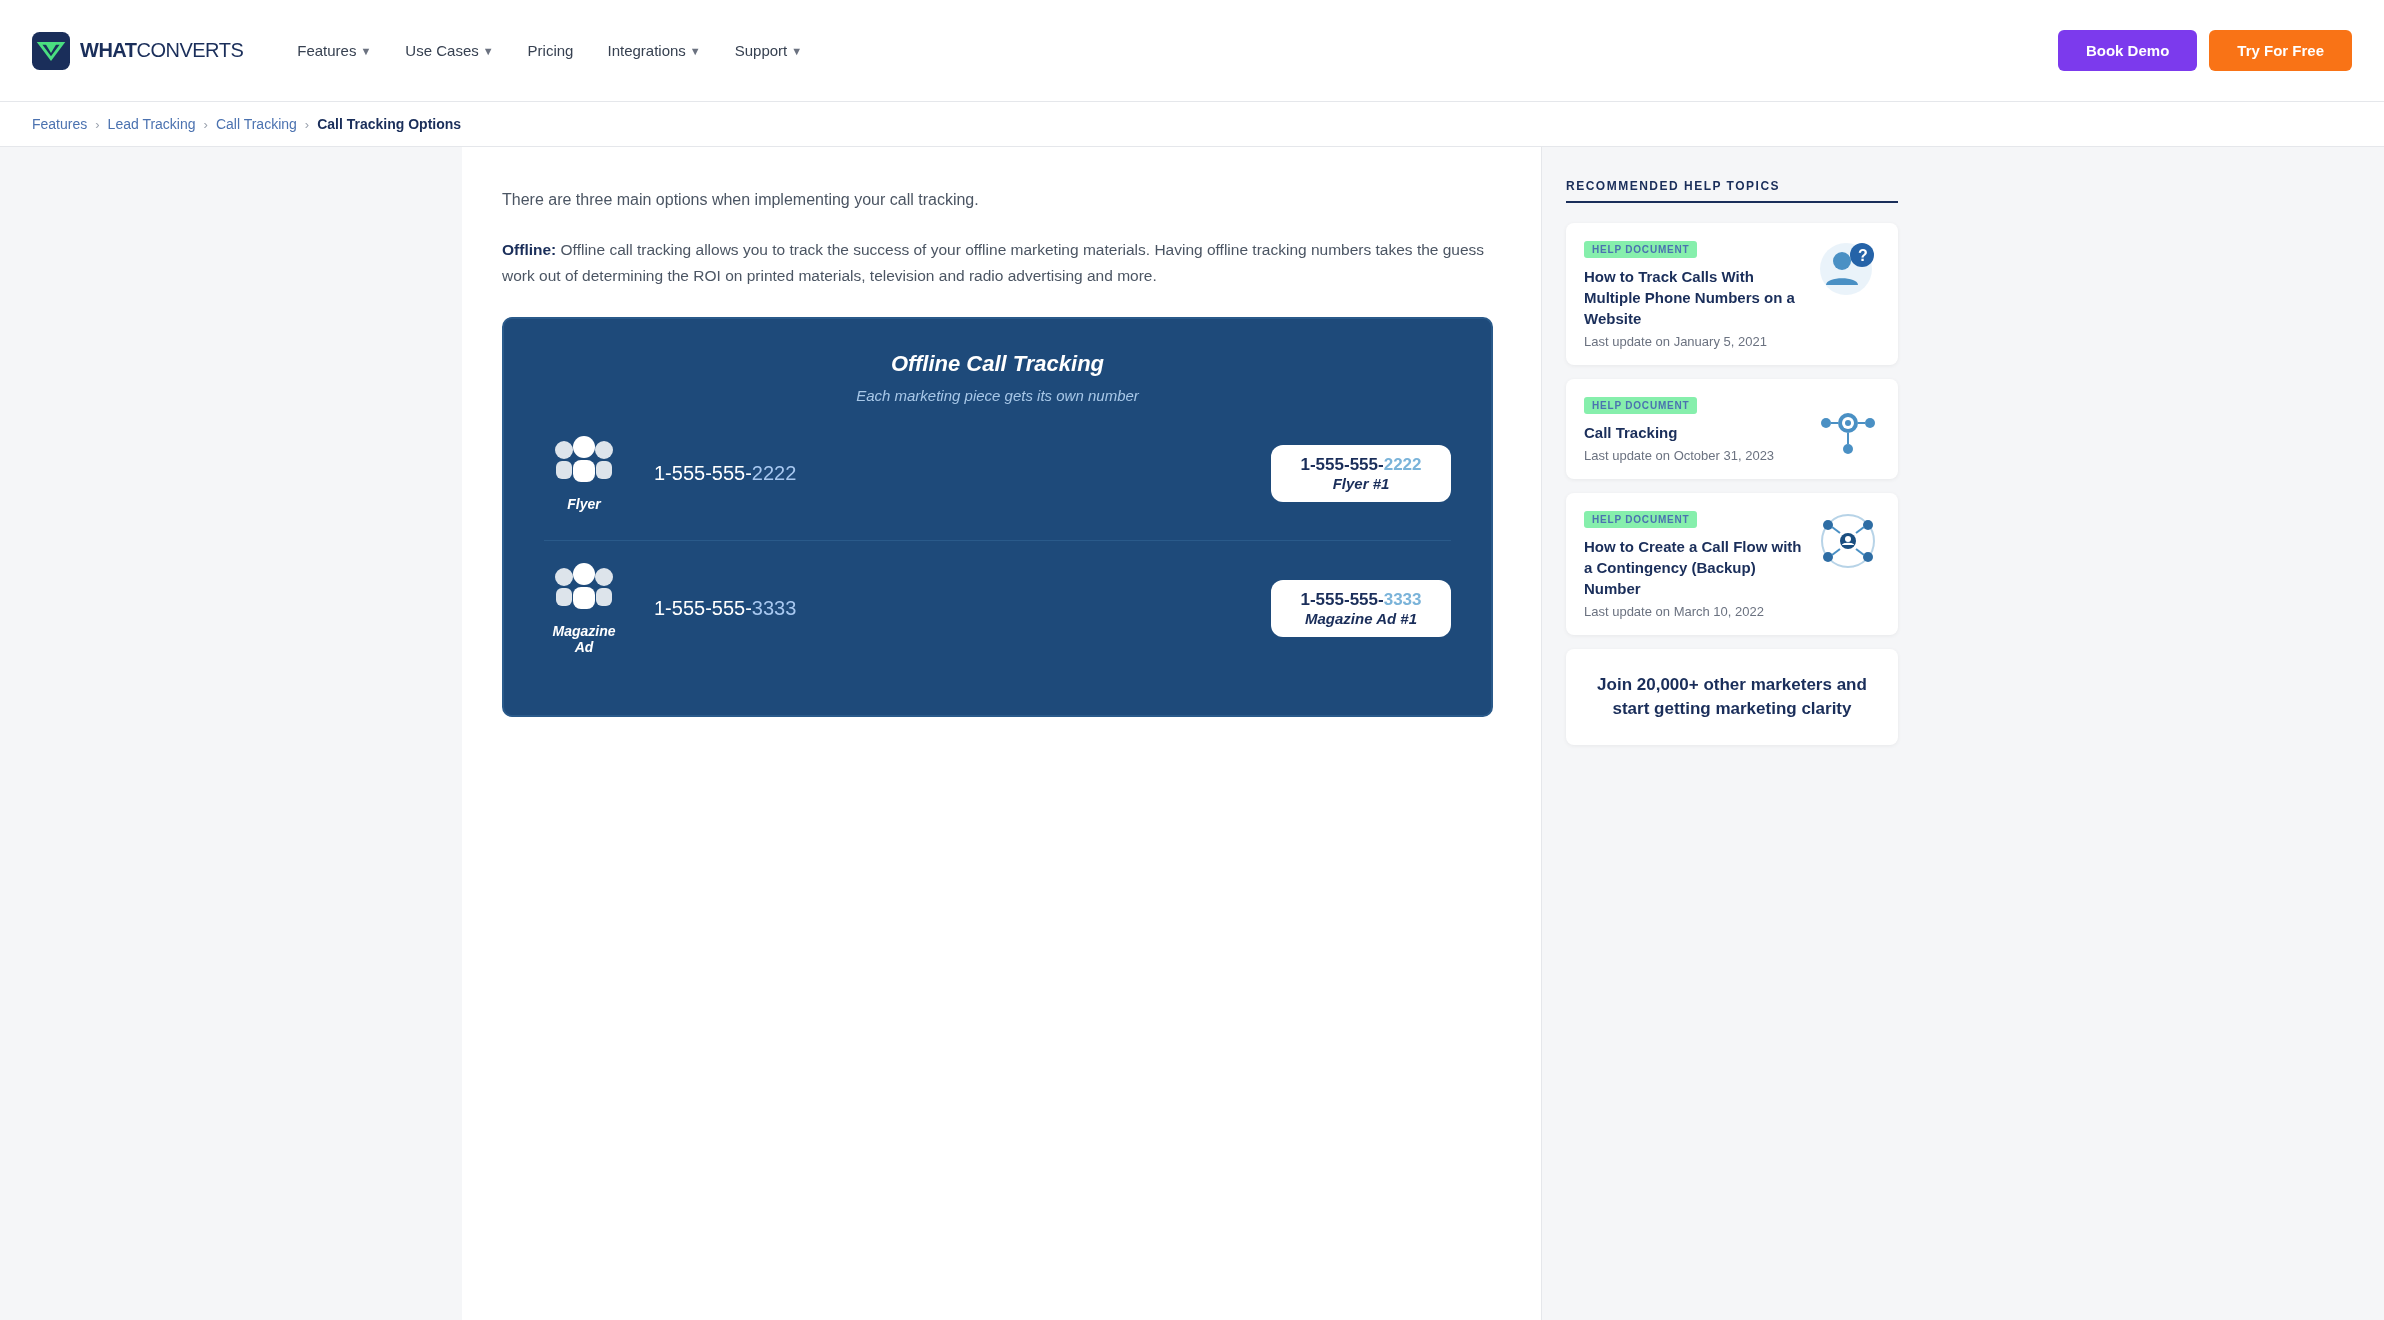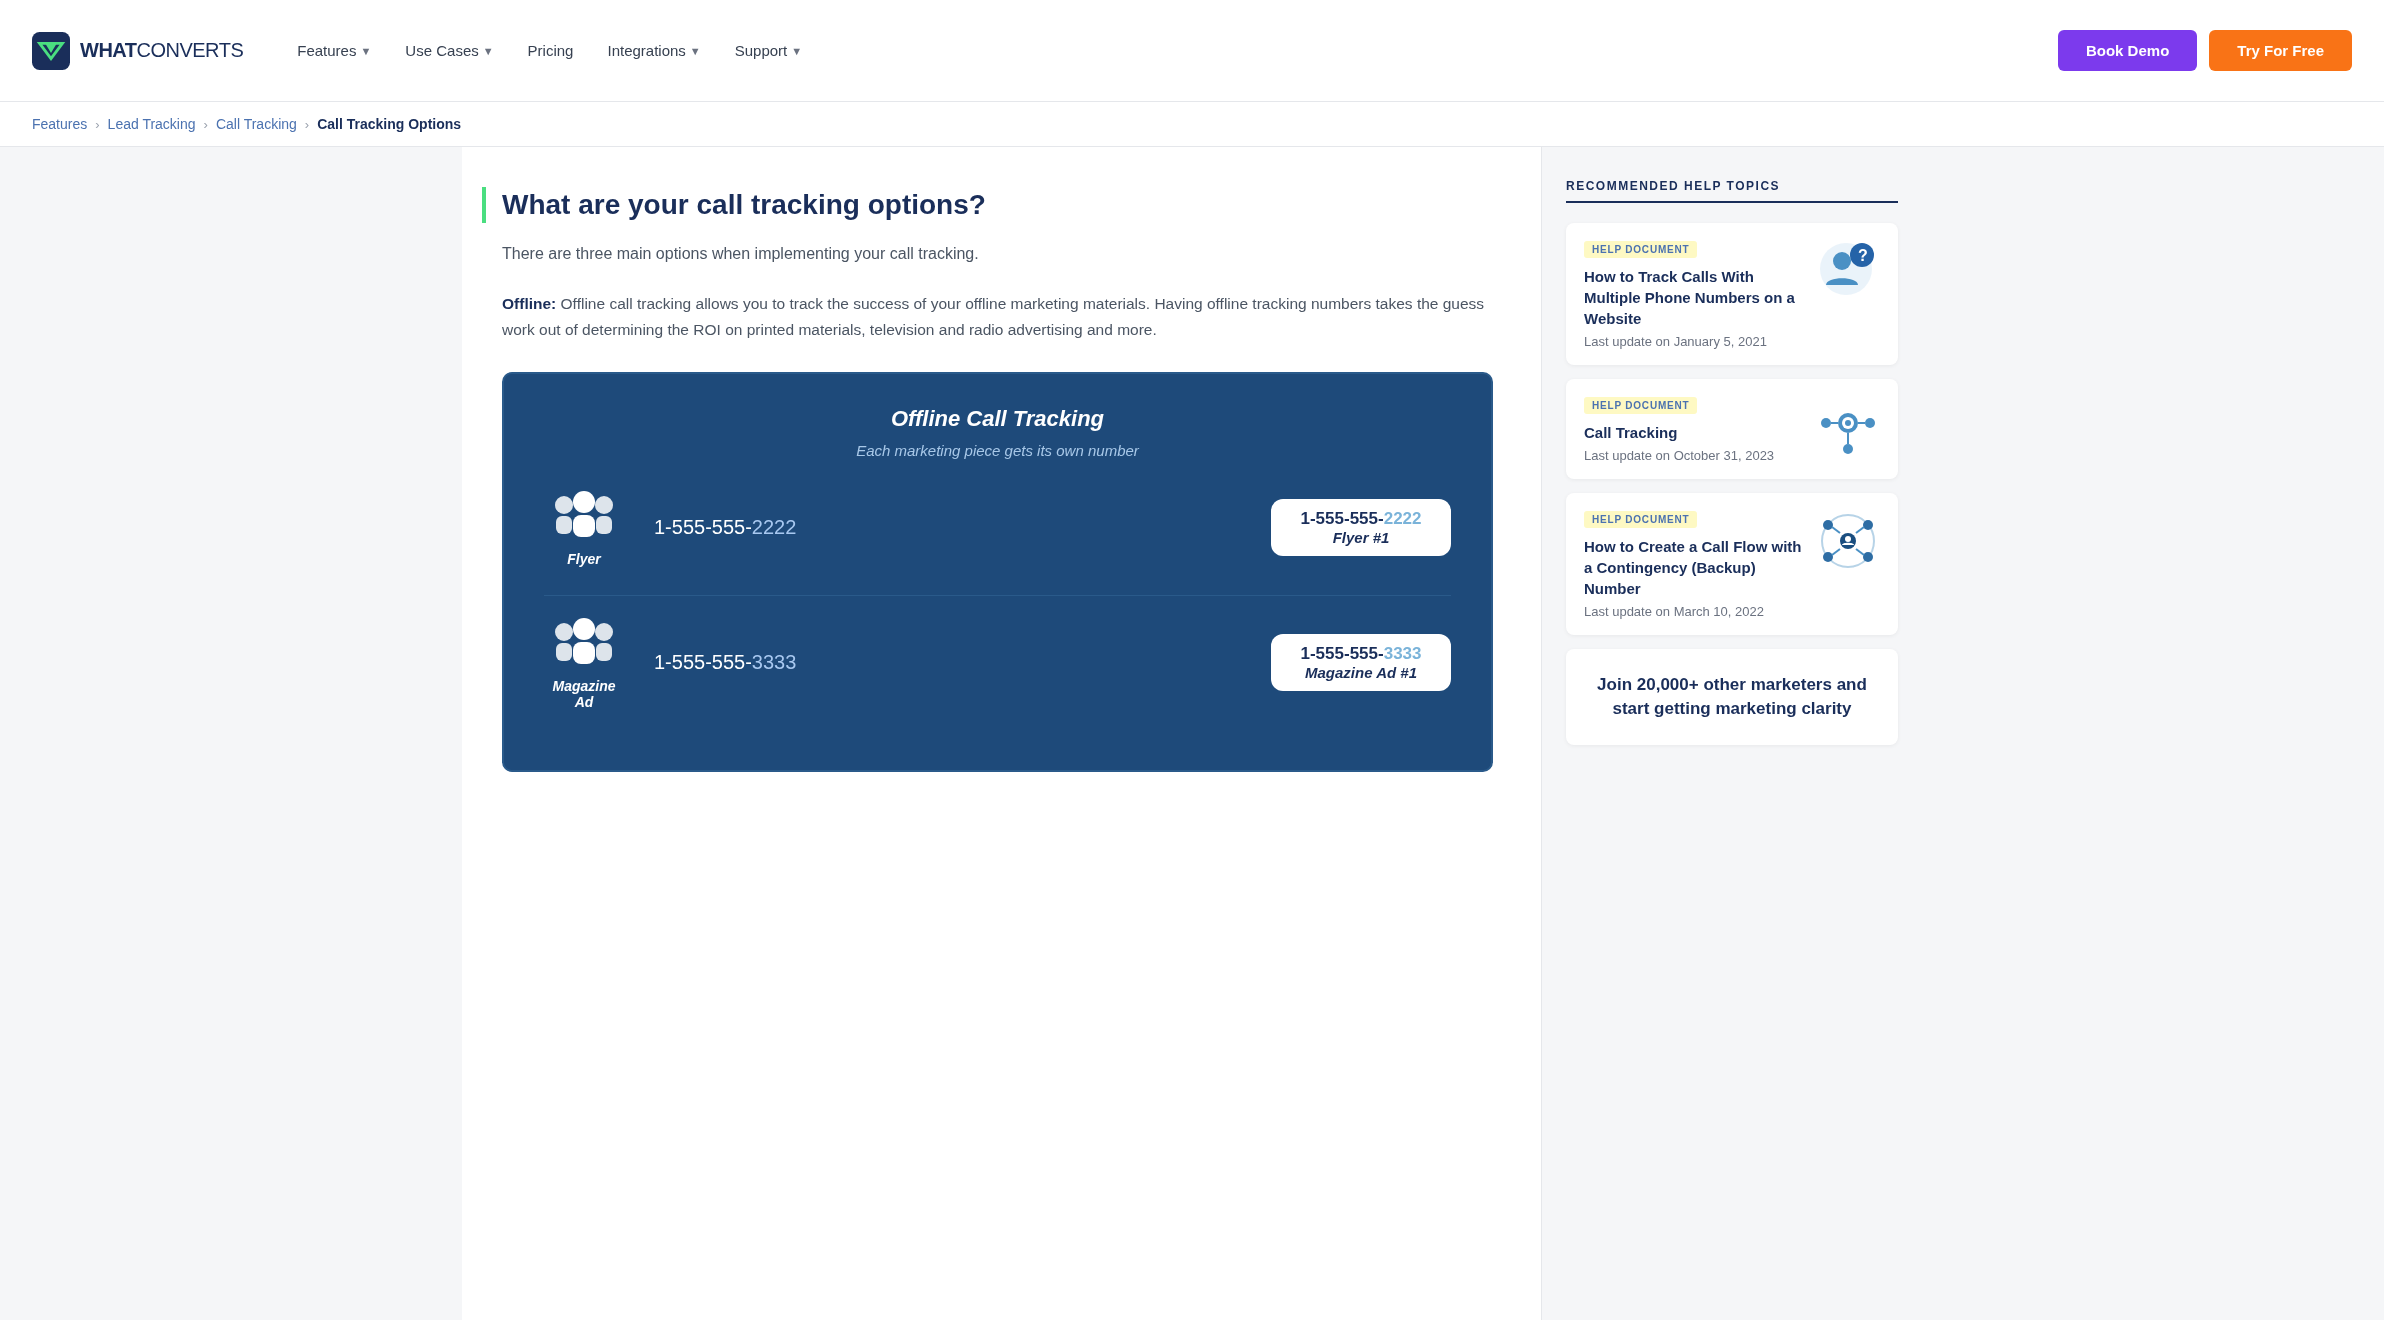--- a/index.html
+++ b/index.html
@@ -239,21 +239,21 @@
       padding: 16px 18px;
       margin-bottom: 14px;
       display: flex;
       align-items: flex-start;
       gap: 14px;
       box-shadow: 0 1px 4px rgba(0,0,0,0.06);
     }
     .help-card-content { flex: 1; }
     .help-badge {
       display: inline-block;
-      background: #fef9c3;
+      background: #86efac;
       color: #4b72b0;
       font-size: 10px;
       font-weight: 600;
       letter-spacing: 0.8px;
       padding: 3px 8px;
       border-radius: 3px;
       text-transform: uppercase;
       margin-bottom: 8px;
     }
     .help-card-title {
@@ -340,21 +340,20 @@
   <a class="breadcrumb-item">Lead Tracking</a>
   <span class="breadcrumb-sep">›</span>
   <a class="breadcrumb-item">Call Tracking</a>
   <span class="breadcrumb-sep">›</span>
   <span class="breadcrumb-current">Call Tracking Options</span>
 </nav>
 
 <div class="page-body">
 
   <main class="content-area">
-    <h1 class="page-title">What are your call tracking options?</h1>
     <p class="intro-text">There are three main options when implementing your call tracking.</p>
     <p class="body-text">
       <span class="offline-label">Offline:</span><span> Offline call tracking allows you to track the success of your offline marketing materials. Having offline tracking numbers takes the guess work out of determining the ROI on printed materials, television and radio advertising and more.</span>
     </p>
 
     <div class="infographic">
       <div class="infographic-title">Offline Call Tracking</div>
       <div class="infographic-subtitle">Each marketing piece gets its own number</div>
 
       <div class="infographic-row">

